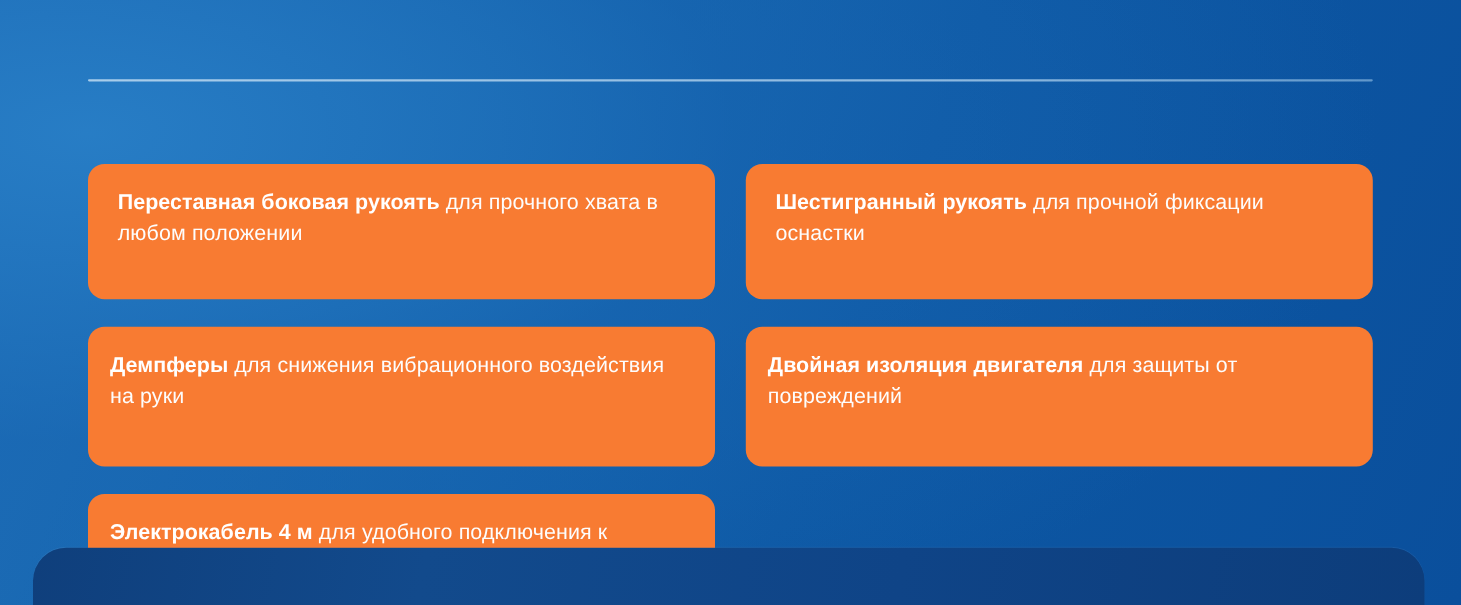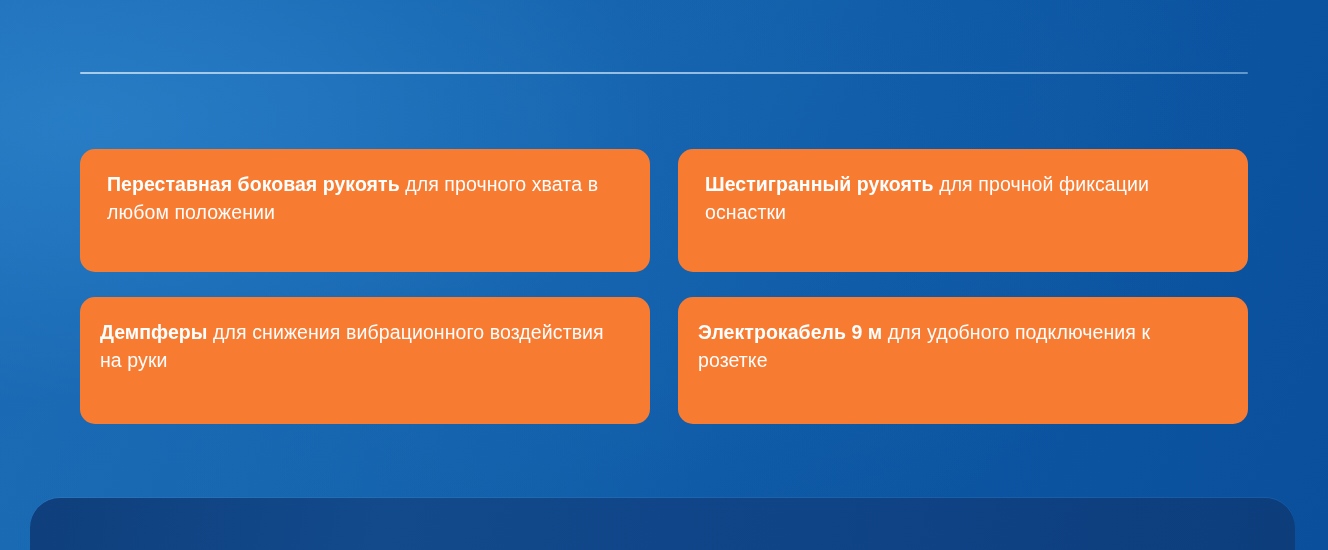--- a/index.html
+++ b/index.html
@@ -96,22 +96,25 @@
 
 
     <div class="card r1">
       <p class="card-text"><b>Шестигранный рукоять</b><span> для прочной фиксации оснастки</span></p>
     </div>
 
     <div class="card r2">
       <p class="card-text"><b>Демпферы</b><span> для снижения вибрационного воздействия на руки</span></p>
     </div>
 
+    <div class="card r2">
+      <p class="card-text"><b>Двойная изоляция двигателя</b><span> для защиты от повреждений</span></p>
+    </div>
 
     <div class="card r2">
-      <p class="card-text"><b>Электрокабель 9 м</b><span> для удобного подключения к розетке</span></p>
+      <p class="card-text"><b>Электрокабель 4 м</b><span> для удобного подключения к розетке</span></p>
     </div>
 
   </div>
 
   <div class="bottom-panel"></div>
 
 </div>
 
 </body></html>

